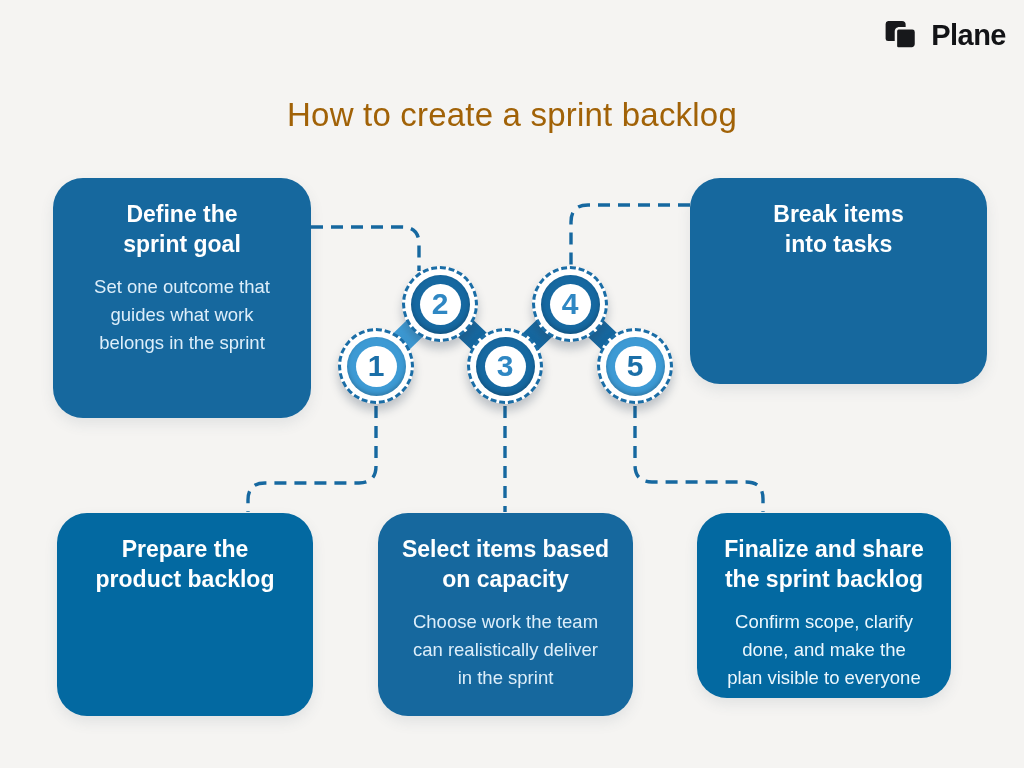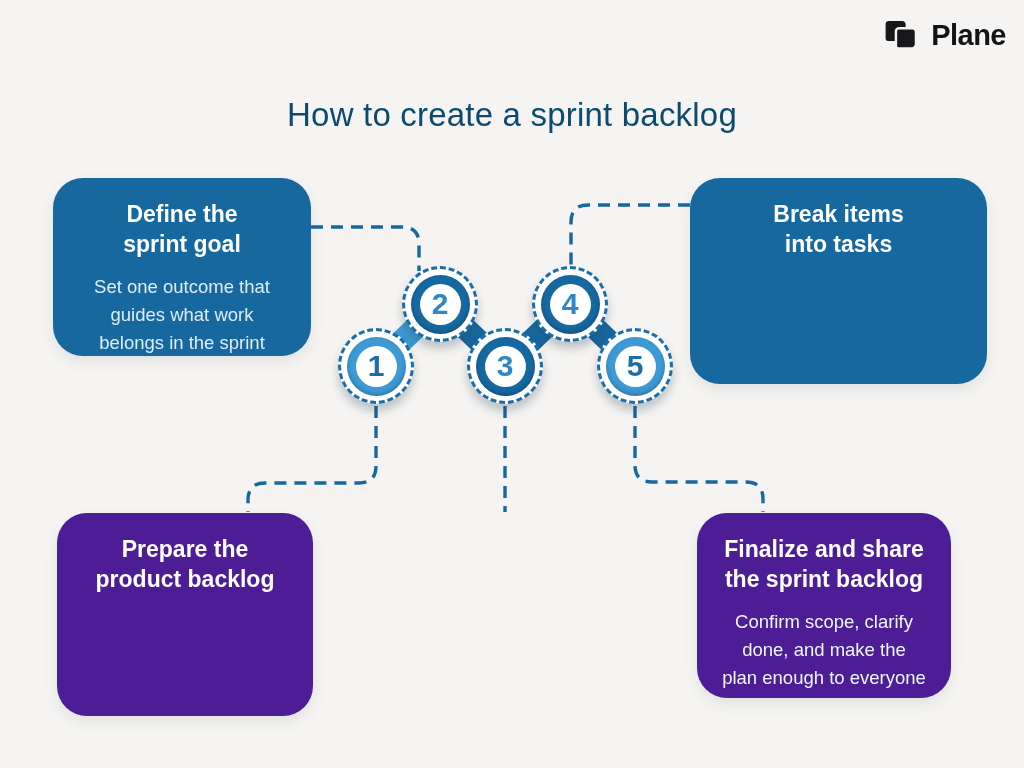--- a/index.html
+++ b/index.html
@@ -20,49 +20,49 @@
     position:absolute; top:18px; right:18px;
     display:flex; align-items:center; gap:9px;
   }
   .logo-mark { width:40px; height:34px; }
   .logo-text {
     font-size:29px; font-weight:600; color:#121316; letter-spacing:-0.5px;
   }
   .page-title {
     position:absolute; top:96px; left:0; width:100%;
     text-align:center;
-    font-size:33px; font-weight:500; color:#0c4a6e;
+    font-size:33px; font-weight:500; color:#a16207;
     letter-spacing:0.2px;
   }
 
   
   .card {
     position:absolute;
     border-radius:30px;
     box-sizing:border-box;
     padding:22px 16px;
     text-align:center;
     color:#ffffff;
     box-shadow:0 6px 14px rgba(60,80,100,0.10);
   }
   .card.dark  { background:#16689e; }
-  .card.light { background:#4c1d95; }
+  .card.light { background:#0369a1; }
   .card-heading {
     margin:0 0 13px 0;
     font-size:23px; font-weight:700; line-height:1.3;
     white-space:pre-line; color:#ffffff;
   }
   .card.dark  .card-body { color:#ddeefa; }
   .card.light .card-body { color:#ecf7fd; }
   .card-body {
     margin:2px;
     font-size:18.5px; font-weight:400; line-height:1.52;
     white-space:pre-line;
   }
-  .card.top-left      { left:53px;  top:178px; width:258px; height:178px; }
+  .card.top-left      { left:53px;  top:178px; width:258px; height:240px; }
   .card.top-right     { left:690px; top:178px; width:297px; height:206px; }
   .card.bottom-left   { left:57px;  top:513px; width:256px; height:203px; }
   .card.bottom-middle { left:378px; top:513px; width:255px; height:203px; }
   .card.bottom-right  { left:697px; top:513px; width:254px; height:185px; }
 
   
   .connector-layer { position:absolute; left:0; top:0; }
   .elbow {
     fill:none; stroke:#1668a0; stroke-width:3.4;
     stroke-dasharray:12 8;
@@ -174,21 +174,28 @@
 belongs in the sprint</p>
   </div>
   <div class="card dark top-right">
     <h3 class="card-heading">Break items
 into tasks</h3>
   </div>
   <div class="card light bottom-left">
     <h3 class="card-heading">Prepare the
 product backlog</h3>
   </div>
+  <div class="card dark bottom-middle">
+    <h3 class="card-heading">Select items based
+on capacity</h3>
+    <p class="card-body">Choose work the team
+can realistically deliver
+in the sprint</p>
+  </div>
   <div class="card light bottom-right">
     <h3 class="card-heading">Finalize and share
 the sprint backlog</h3>
     <p class="card-body">Confirm scope, clarify
 done, and make the
-plan enough to everyone</p>
+plan visible to everyone</p>
   </div>
 
 </div>
 
 </body></html>

